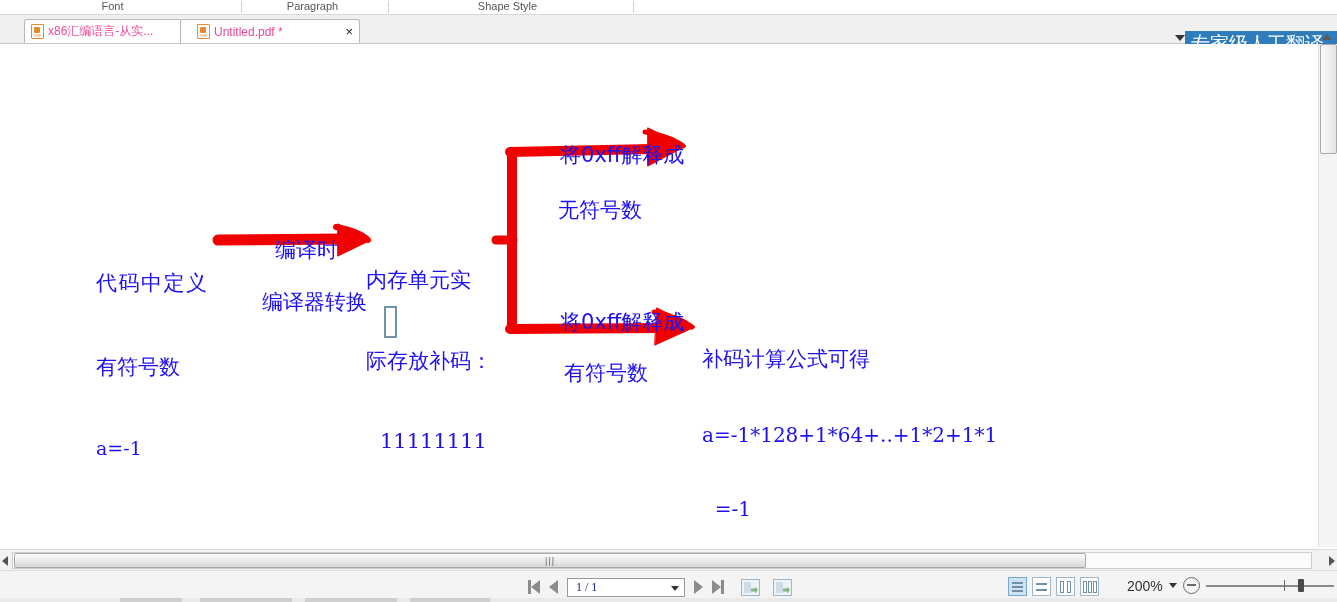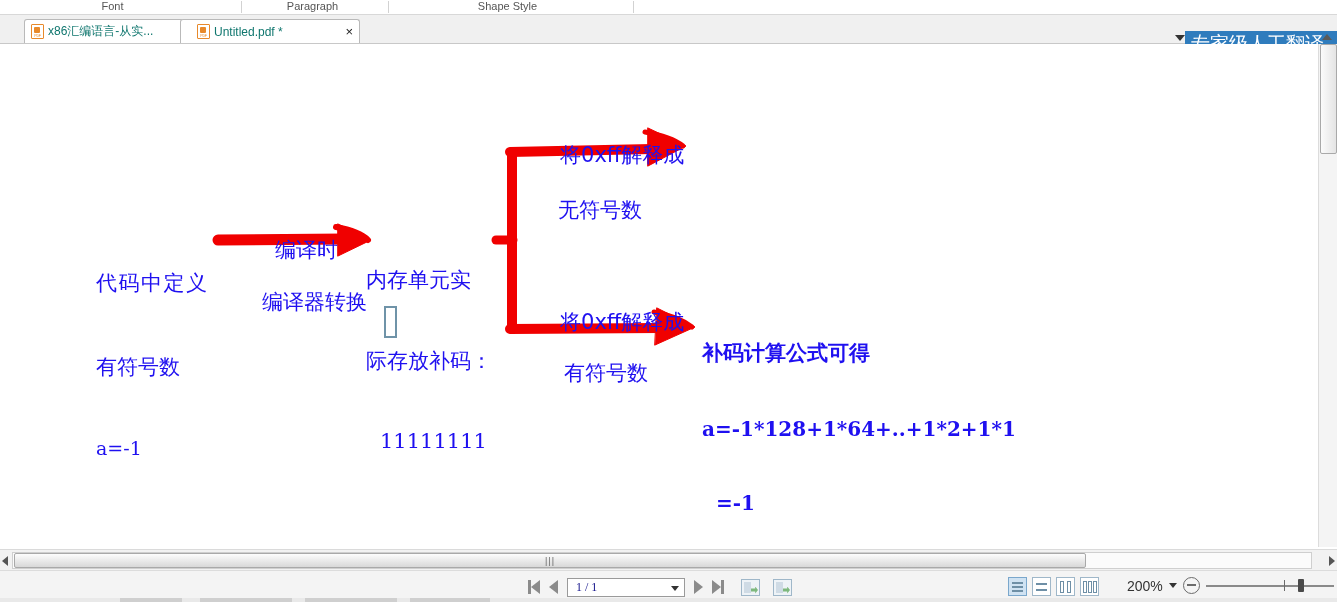--- a/index.html
+++ b/index.html
@@ -38,21 +38,21 @@
     background:#ffffff;
     border-left:1px solid #b9b9b9;border-right:1px solid #b9b9b9;
     border-top:1px solid #b9b9b9;
     border-radius:3px 3px 0 0;
     display:flex;align-items:center;
     padding:0 6px;
     box-sizing:border-box;
     transform:skewX(0deg);
   }
   .tab-label{
-    font-size:12px;color:#0f766e;white-space:nowrap;
+    font-size:12px;color:#ec4899;white-space:nowrap;
     margin-left:4px;
   }
   .pdf-ico{
     width:13px;height:15px;position:relative;flex:0 0 auto;
     border:1px solid #e8892a;background:#fff;border-radius:1px;
     box-sizing:border-box;
   }
   .pdf-ico:after{
     content:"PDF";position:absolute;left:0;right:0;bottom:0px;
     font-size:3.6px;color:#e8892a;text-align:center;letter-spacing:-0.2px;
@@ -299,21 +299,21 @@
 
     <div class="ann cjk" style="left:520px;top:243px;font-size:21px;">
       <span>将0xff解释成</span>
     </div>
 
     <div class="ann cjk" style="left:524px;top:294px;font-size:21px;">
       <span>有符号数</span>
     </div>
 
 
-    <div class="ann cjk" style="left:702px;top:246px;font-size:21px;line-height:1.22;font-weight:bold;">
+    <div class="ann cjk" style="left:702px;top:252px;font-size:21px;line-height:1.22;">
       <div>补码计算公式可得</div>
       <div class="ann mono" style="position:static;font-size:20px;">a=-1*128+1*64+..+1*2+1*1</div>
       <div class="ann mono" style="position:static;font-size:20px;">  =-1</div>
     </div>
   </div>
 
   <div class="vscroll">
     <div class="arrow-up"></div>
     <div class="thumb"></div>
   </div>

